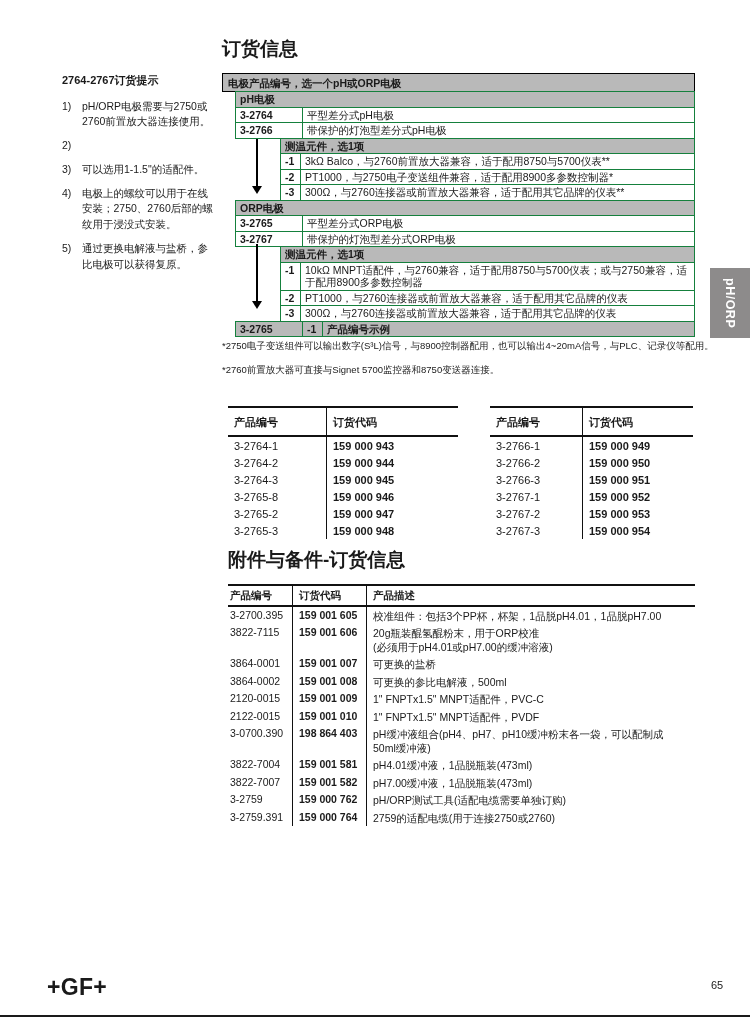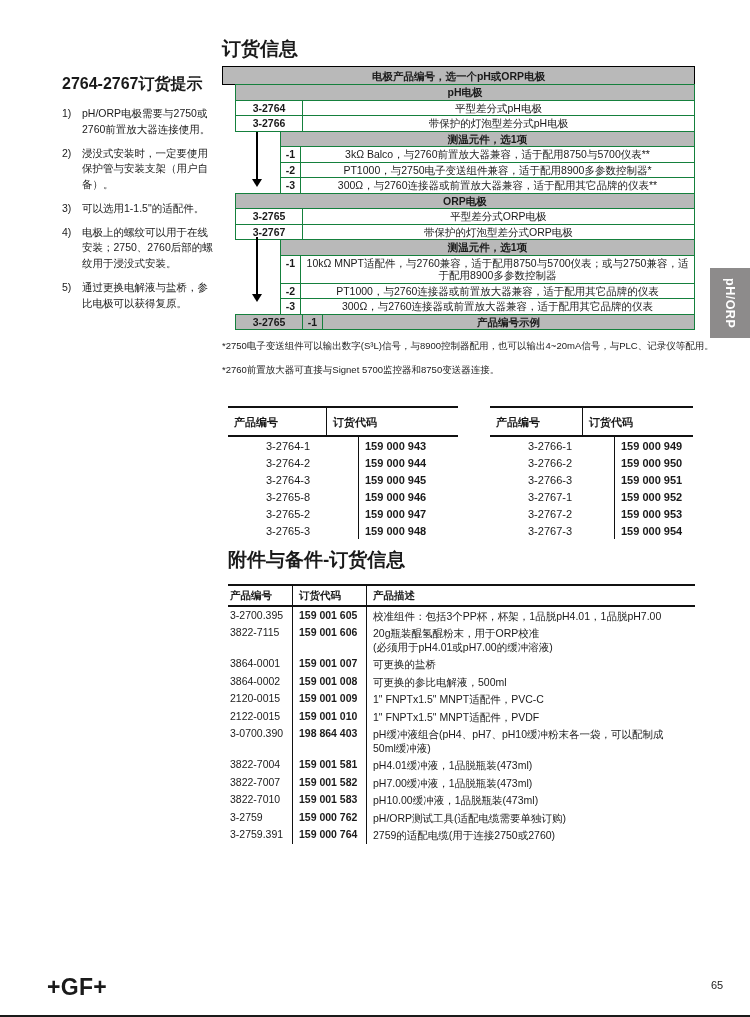--- a/index.html
+++ b/index.html
@@ -1,31 +1,31 @@
 <!DOCTYPE html>
 <html><head>
 <meta charset="utf-8">
 <style>
   html,body{margin:0;padding:0;background:#e8e8e8;}
   .page{position:relative;width:750px;height:1017px;background:#ffffff;overflow:hidden;
         font-family:"Liberation Sans","DejaVu Sans",sans-serif;color:#1a1a1a;}
 
   
   .sidebar{position:absolute;left:62px;top:72px;width:152px;font-size:10.5px;line-height:1.5;}
-  .sidebar-title{font-weight:bold;font-size:16px;margin-bottom:10px;}
+  .sidebar-title{font-weight:bold;font-size:11px;margin-bottom:10px;}
   .note{display:flex;margin-bottom:8px;}
   .note-num{width:20px;flex:none;}
   .note-text{flex:1;}
 
   
   .main-title{position:absolute;left:222px;top:36px;font-size:19px;font-weight:bold;}
   .acc-title{position:absolute;left:228px;top:547px;font-size:19px;font-weight:bold;}
 
   
-  .otable{position:absolute;left:222px;top:66px;width:473px;font-size:10.5px;text-align:center;}
+  .otable{position:absolute;left:222px;top:73px;width:473px;font-size:10.5px;}
   .ot-head{background:#b9b9b9;border:1px solid #000;font-weight:bold;padding:3px 5px 2px;box-sizing:border-box;line-height:12px;}
   .ot-inner{margin-left:13px;margin-top:-1px;position:relative;width:460px;}
   .ot-row{display:flex;margin-top:-1px;}
   .ot-cell{border:1px solid #15803d;padding:1px 4px;box-sizing:border-box;min-height:16px;line-height:12.5px;background:#fff;}
   .ot-cell + .ot-cell{margin-left:-1px;}
   .c-code{width:68px;flex:none;font-weight:bold;}
   .c-opt{width:21px;flex:none;font-weight:bold;}
   .c-desc{flex:1;}
   .c-gray{background:#b9b9b9;font-weight:bold;}
   .indent{margin-left:45px;}
@@ -39,21 +39,21 @@
   .footnote{position:absolute;left:222px;font-size:9.5px;width:500px;}
   .fn1{top:340px;}
   .fn2{top:364px;}
 
   
   .ctable{position:absolute;top:406px;border-top:2px solid #111;font-size:11px;}
   .ct-left{left:228px;width:230px;}
   .ct-right{left:490px;width:203px;}
   .ct-hrow{display:flex;border-bottom:2px solid #111;}
   .ct-hcell{font-weight:bold;padding:7px 6px 5px;}
-  .ct-row{display:flex;margin-left:32px;}
+  .ct-row{display:flex;}
   .ct-cell{padding:1.5px 6px;line-height:14px;}
   .ct-c1{flex:none;border-right:1px solid #111;box-sizing:border-box;}
   .ct-left .ct-c1{width:99px;}
   .ct-right .ct-c1{width:93px;}
   .ct-c2{font-weight:bold;}
 
   
   .atable{position:absolute;left:228px;top:584px;width:467px;border-top:2px solid #111;font-size:10.5px;}
   .at-hrow{display:flex;border-bottom:2px solid #111;}
   .at-row{display:flex;}
@@ -80,21 +80,20 @@
 <div class="page">
 
   <div class="sidebar">
     <div class="sidebar-title">2764-2767订货提示</div>
     <div class="note">
       <span class="note-num">1)</span>
       <span class="note-text">pH/ORP电极需要与2750或2760前置放大器连接使用。</span>
     </div>
     <div class="note">
       <span class="note-num">2)</span>
-      <span class="note-text">浸没式安装时，一定要使用保护管与安装支架（用户自备）。</span>
     </div>
     <div class="note">
       <span class="note-num">3)</span>
       <span class="note-text">可以选用1-1.5"的适配件。</span>
     </div>
     <div class="note">
       <span class="note-num">4)</span>
       <span class="note-text">电极上的螺纹可以用于在线安装；2750、2760后部的螺纹用于浸没式安装。</span>
     </div>
     <div class="note">
@@ -288,25 +287,20 @@
       <div class="at-c1">3822-7004</div>
       <div class="at-c2">159 001 581</div>
       <div class="at-c3">pH4.01缓冲液，1品脱瓶装(473ml)</div>
     </div>
     <div class="at-row">
       <div class="at-c1">3822-7007</div>
       <div class="at-c2">159 001 582</div>
       <div class="at-c3">pH7.00缓冲液，1品脱瓶装(473ml)</div>
     </div>
     <div class="at-row">
-      <div class="at-c1">3822-7010</div>
-      <div class="at-c2">159 001 583</div>
-      <div class="at-c3">pH10.00缓冲液，1品脱瓶装(473ml)</div>
-    </div>
-    <div class="at-row">
       <div class="at-c1">3-2759</div>
       <div class="at-c2">159 000 762</div>
       <div class="at-c3">pH/ORP测试工具(适配电缆需要单独订购)</div>
     </div>
     <div class="at-row">
       <div class="at-c1">3-2759.391</div>
       <div class="at-c2">159 000 764</div>
       <div class="at-c3">2759的适配电缆(用于连接2750或2760)</div>
     </div>
   </div>

